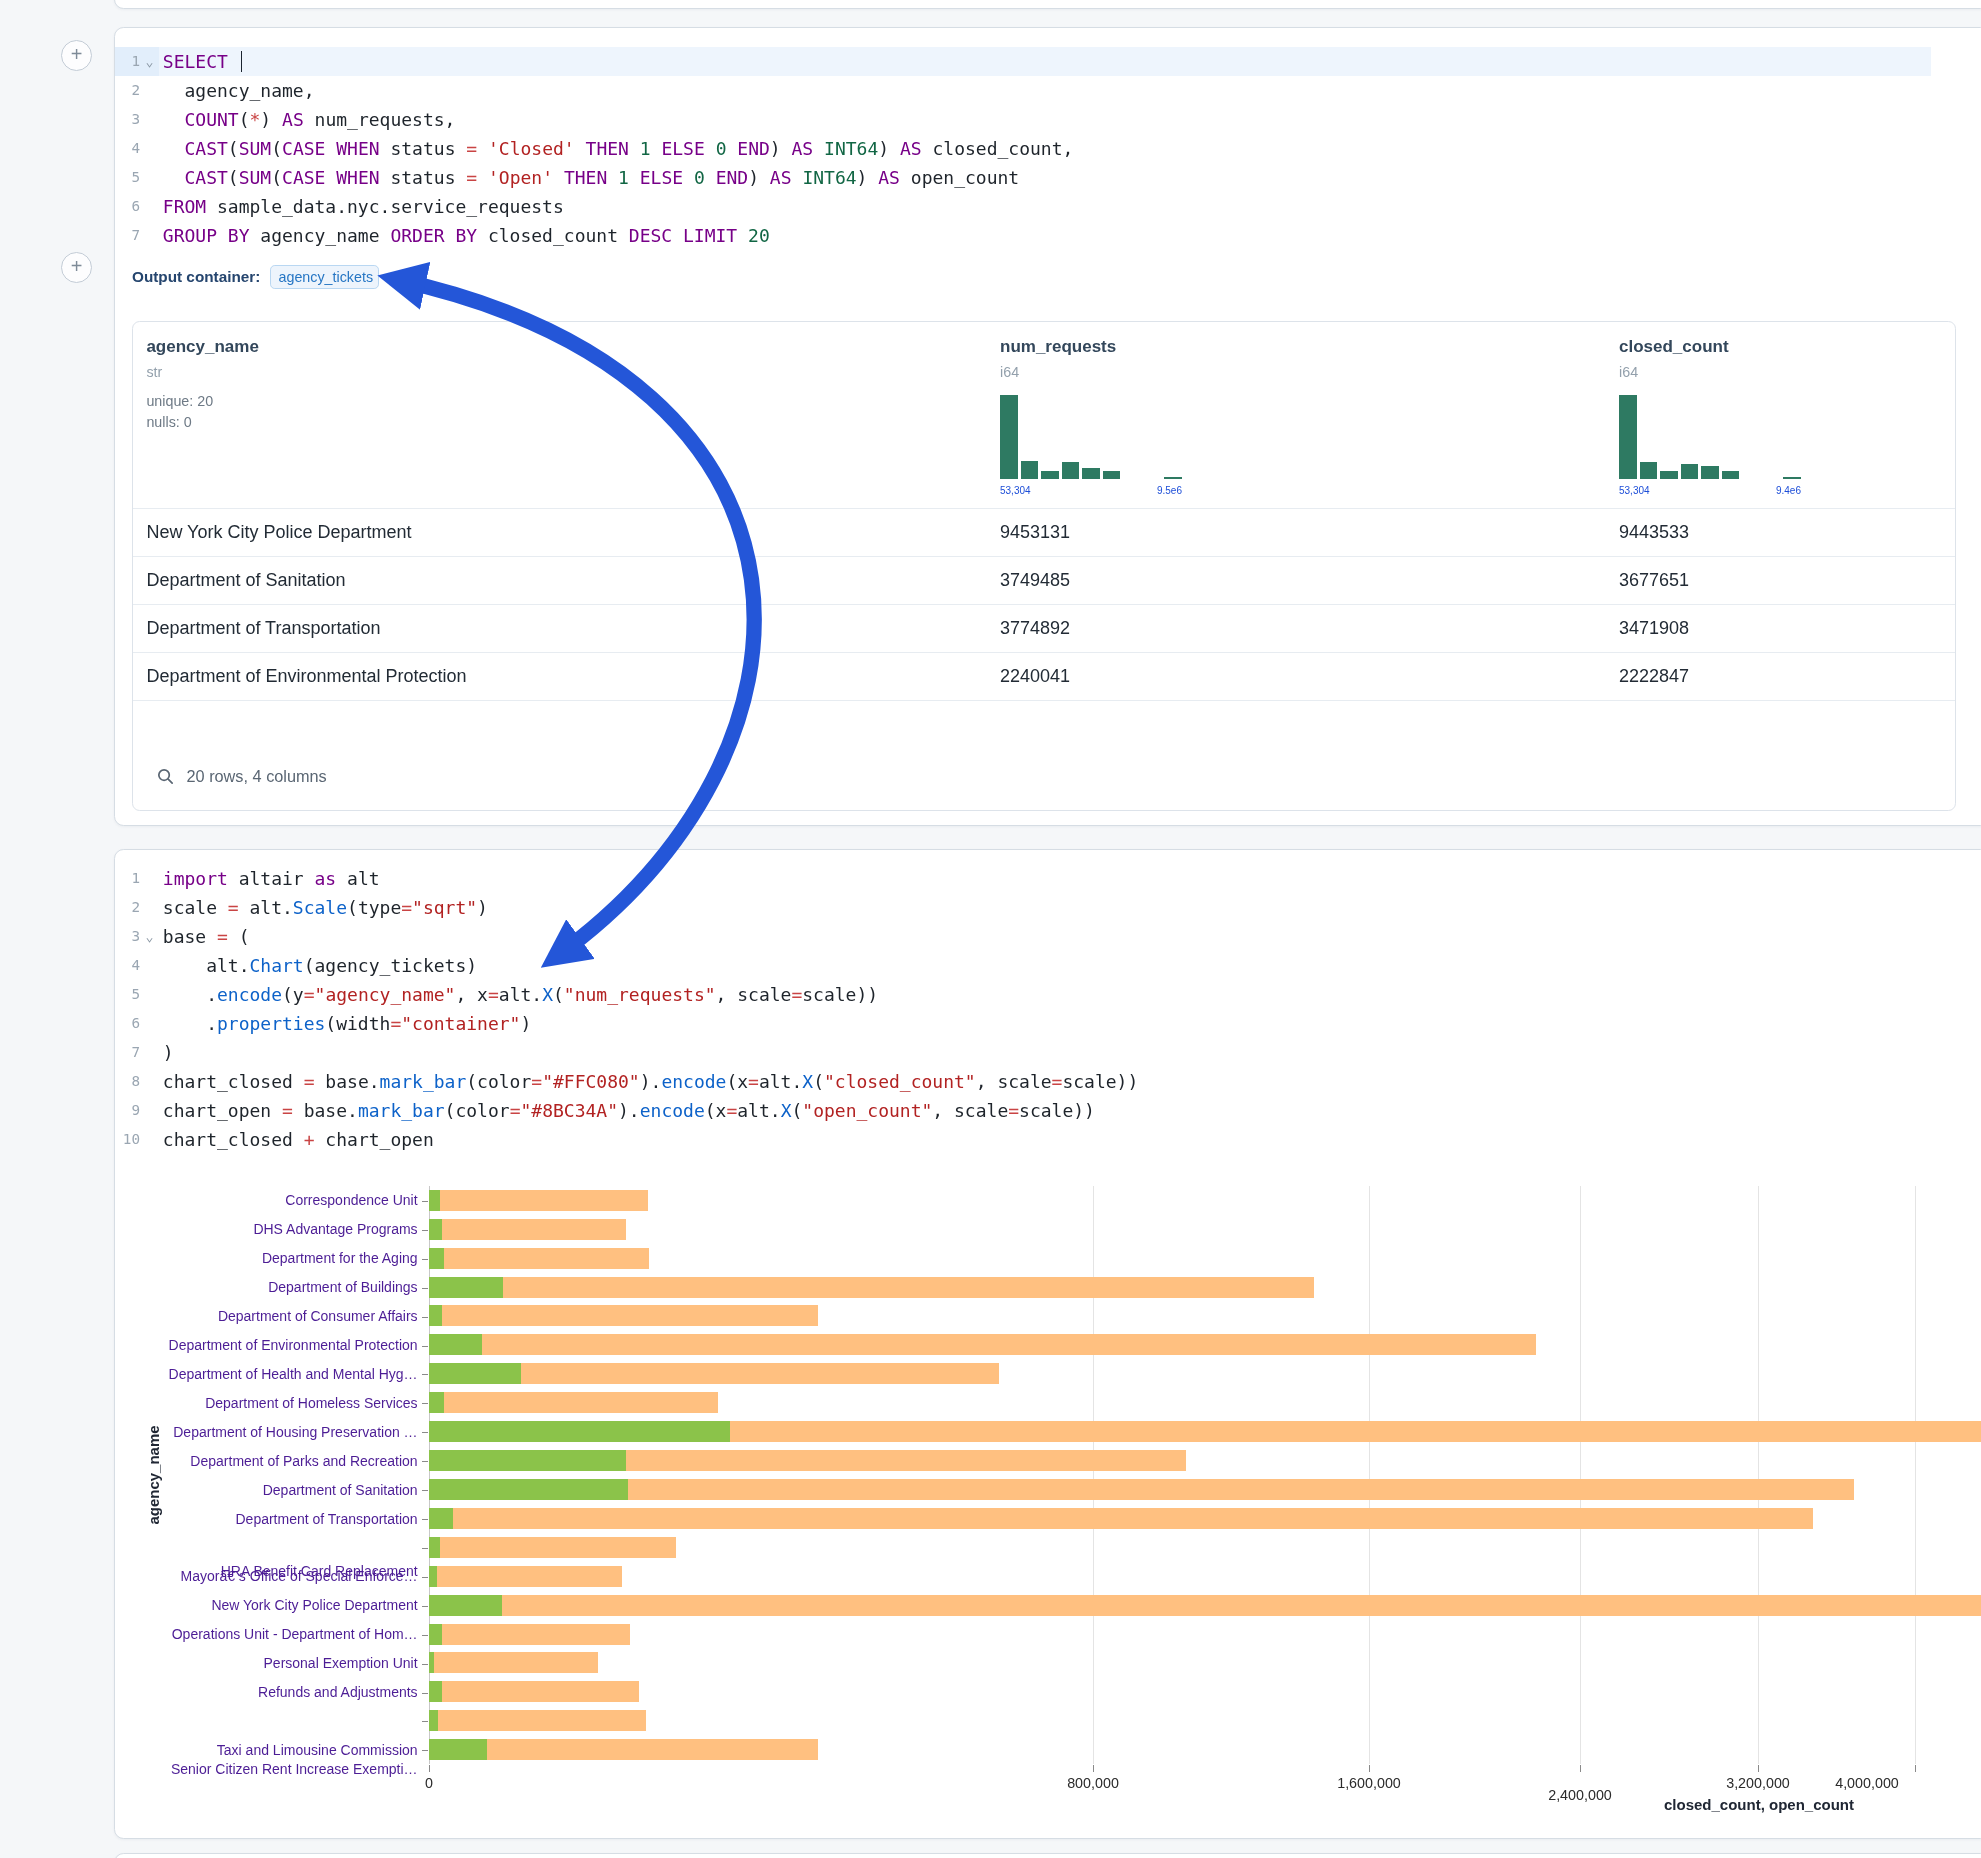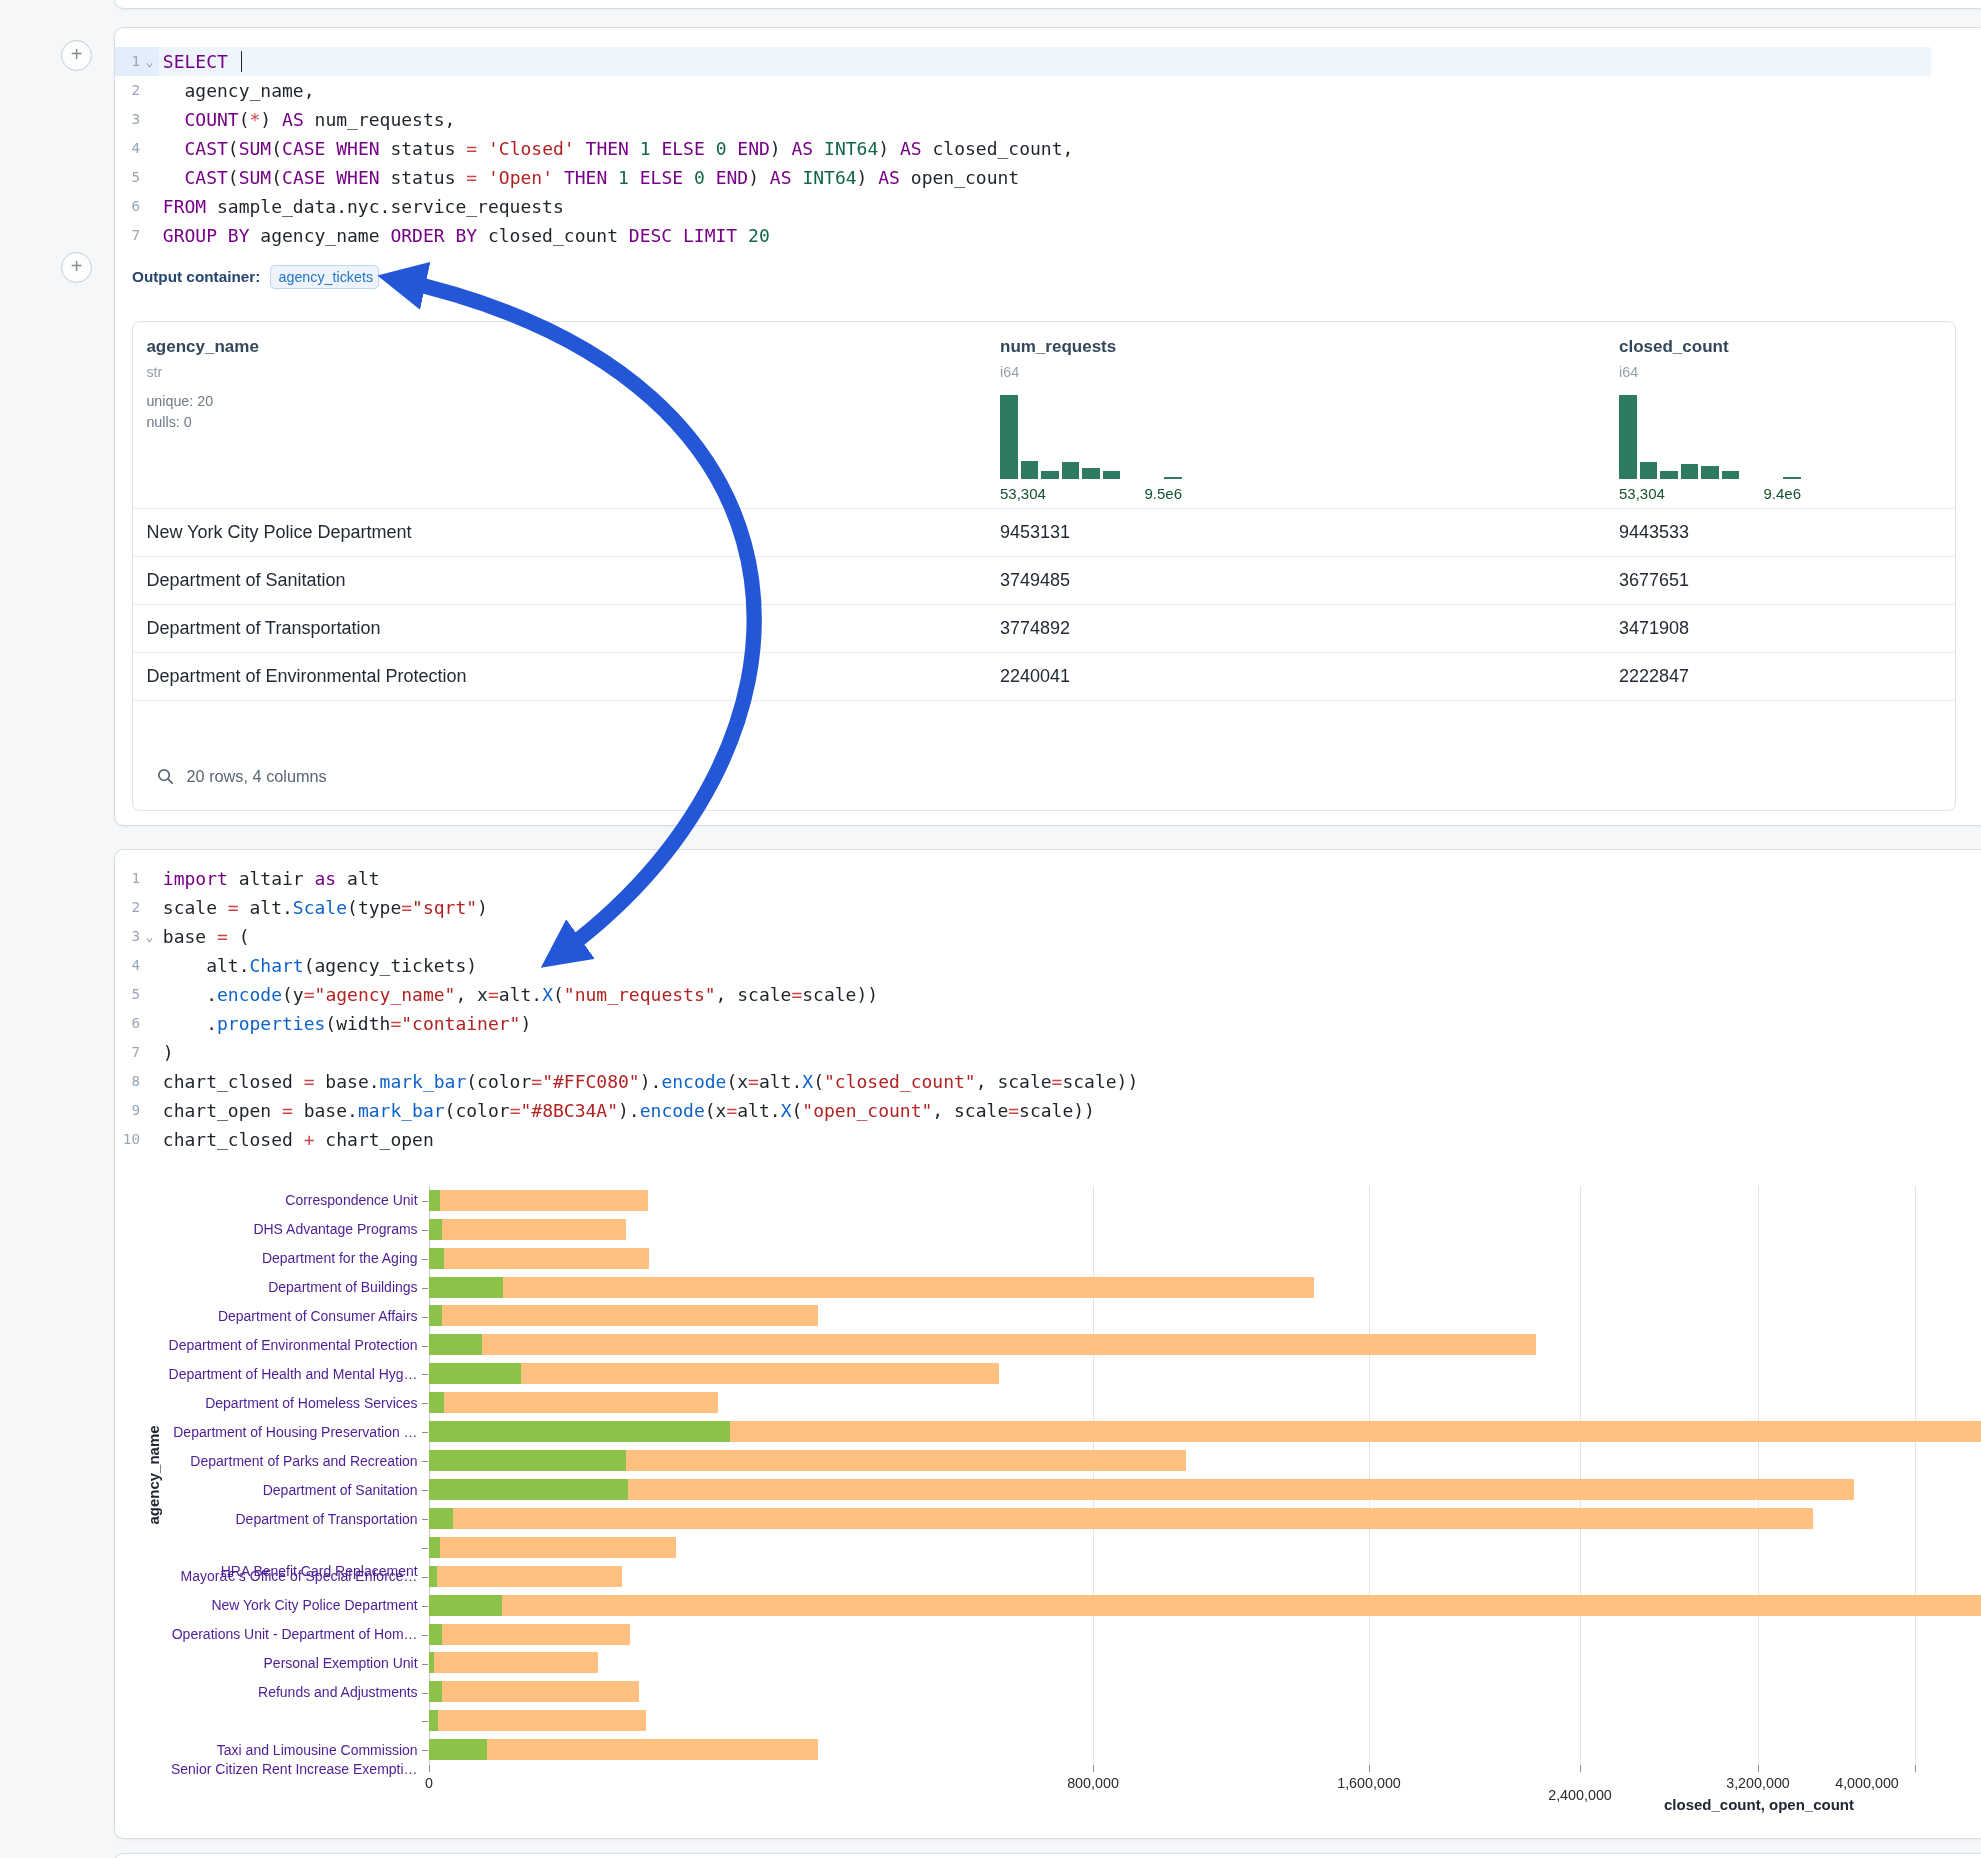--- a/index.html
+++ b/index.html
@@ -43,21 +43,21 @@
               border:1px solid #dde3ea;border-radius:7.6px;background:#fff;overflow:hidden;}
   .thead{position:absolute;top:0;left:0;right:0;height:186px;}
   .x1{left:13.4px;} .x2{left:867px;} .x3{left:1486px;}
   .hname{position:absolute;top:15.3px;font-size:17px;font-weight:700;color:#33475b;}
   .htype{position:absolute;top:42px;font-size:14.3px;color:#93a0ac;}
   .hmeta{position:absolute;font-size:14.3px;color:#6e7a86;}
   .m1{top:71px;} .m2{top:92px;}
   .hist{position:absolute;top:73px;width:182px;height:84px;display:flex;align-items:flex-end;gap:2.9px;}
   .hbar{flex:1;}
   .histlabels{position:absolute;top:163px;width:182px;display:flex;justify-content:space-between;
-              font-size:15px;color:#14532d;}
+              font-size:10px;color:#1d4ed8;}
   .tbody{position:absolute;top:186px;left:0;right:0;border-bottom:1px solid #e7ecf1;}
   .trow{position:relative;height:47px;border-top:1px solid #e7ecf1;}
   .tcell{position:absolute;line-height:47px;font-size:18px;color:#222b35;white-space:nowrap;}
   .tfoot{position:absolute;top:421px;left:0;right:0;height:67px;display:flex;align-items:center;
          padding-left:23px;gap:11.5px;color:#5a6673;font-size:16.3px;}
   .search-ic{display:inline-flex;cursor:pointer;}
 
   
   .chart{position:absolute;inset:0;}
   #plot{position:absolute;left:314px;top:336px;width:2430px;height:578px;}

